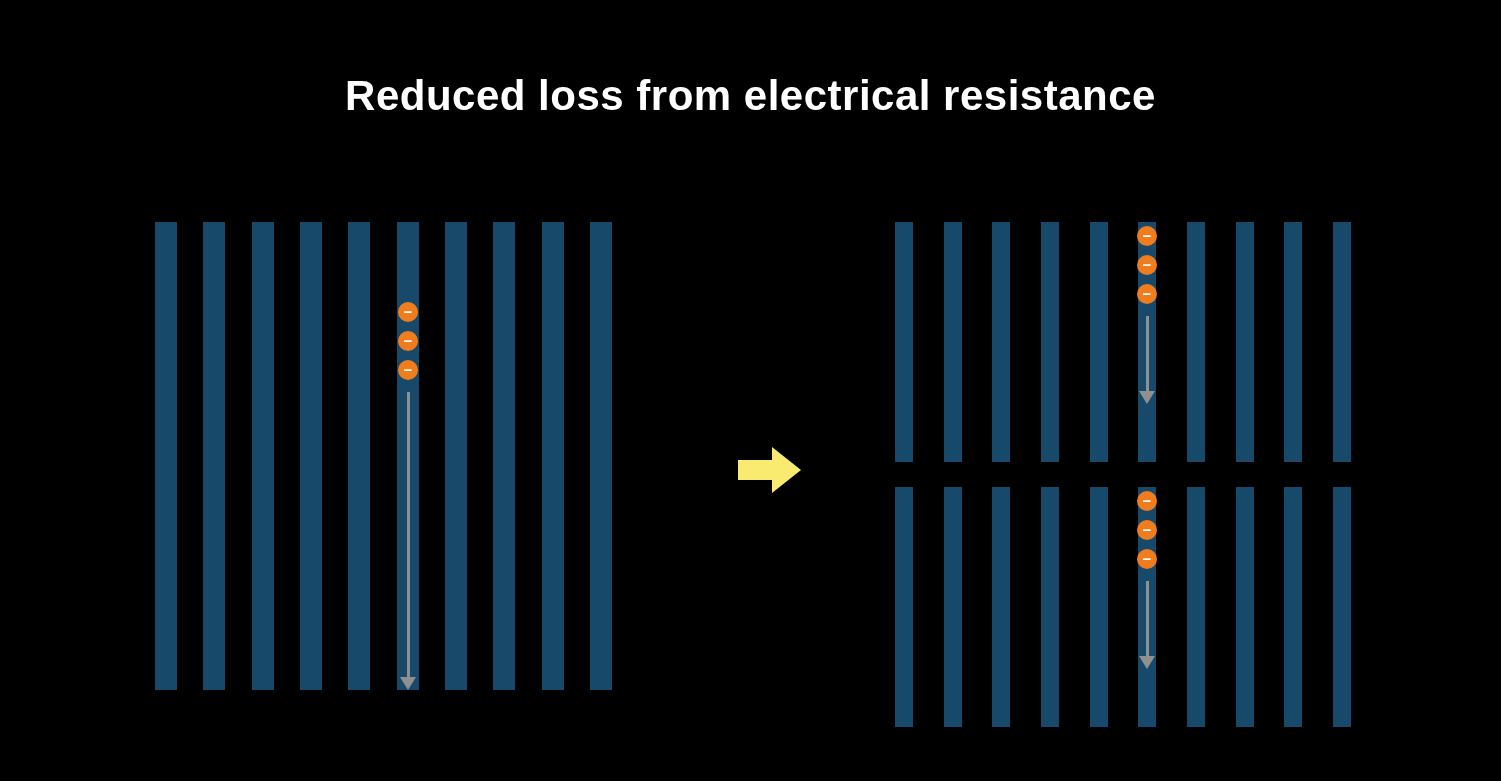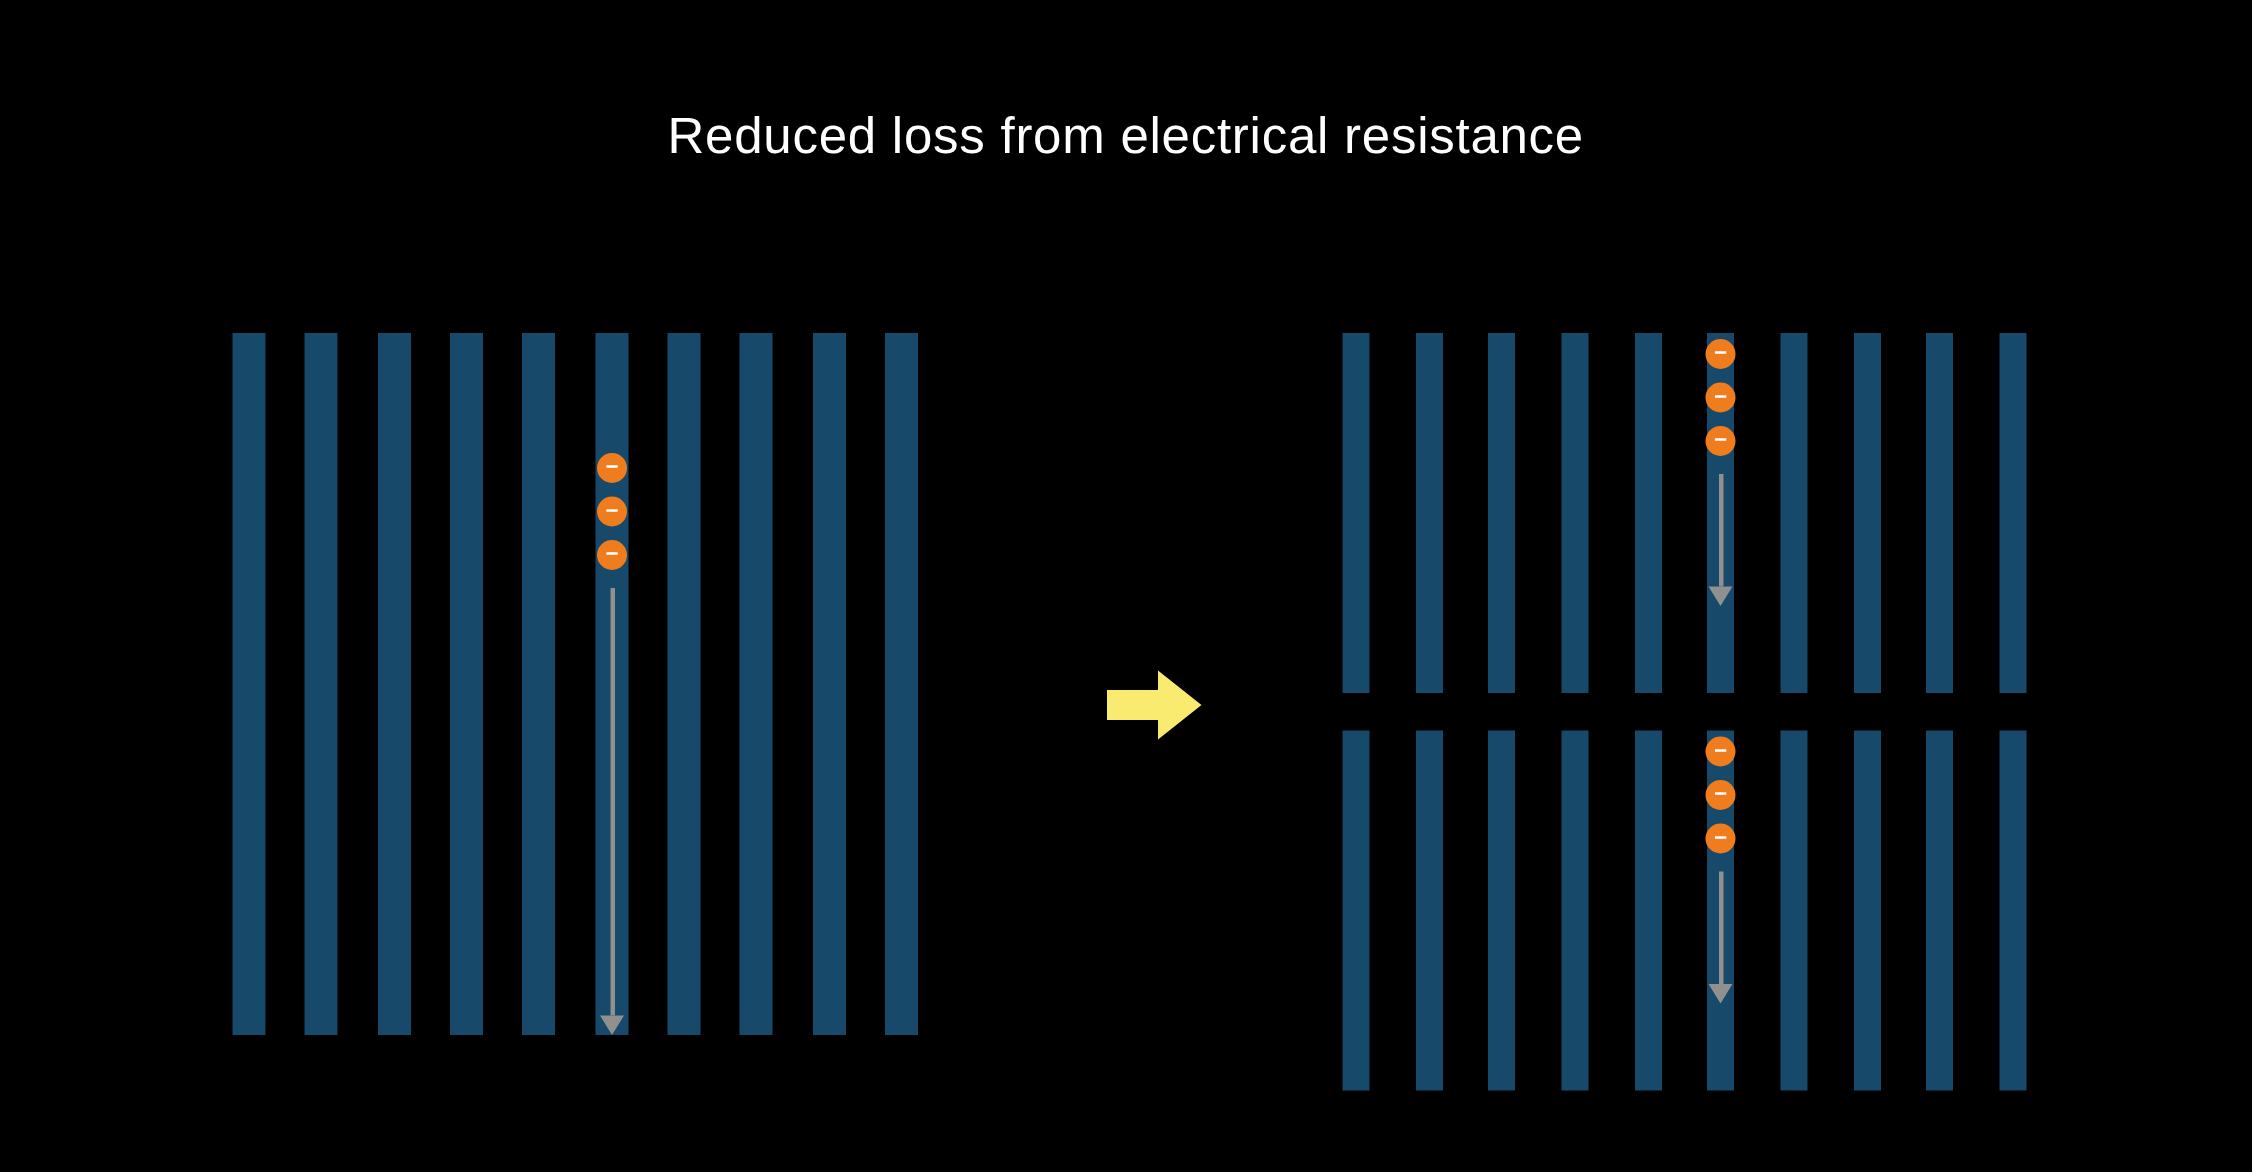--- a/index.html
+++ b/index.html
@@ -26,22 +26,22 @@
     height: 781px;
     background: var(--bg);
   }
   .title {
     position: absolute;
     top: 72px;
     left: 0;
     width: 100%;
     text-align: center;
     color: var(--title);
-    font-size: 34px;
-    font-weight: 400;
+    font-size: 42px;
+    font-weight: 700;
     letter-spacing: 0.5px;
   }
   .panel {
     position: absolute;
     display: flex;
     justify-content: space-between;
   }
   .panel .bar {
     background: var(--bar);
     height: 100%;

